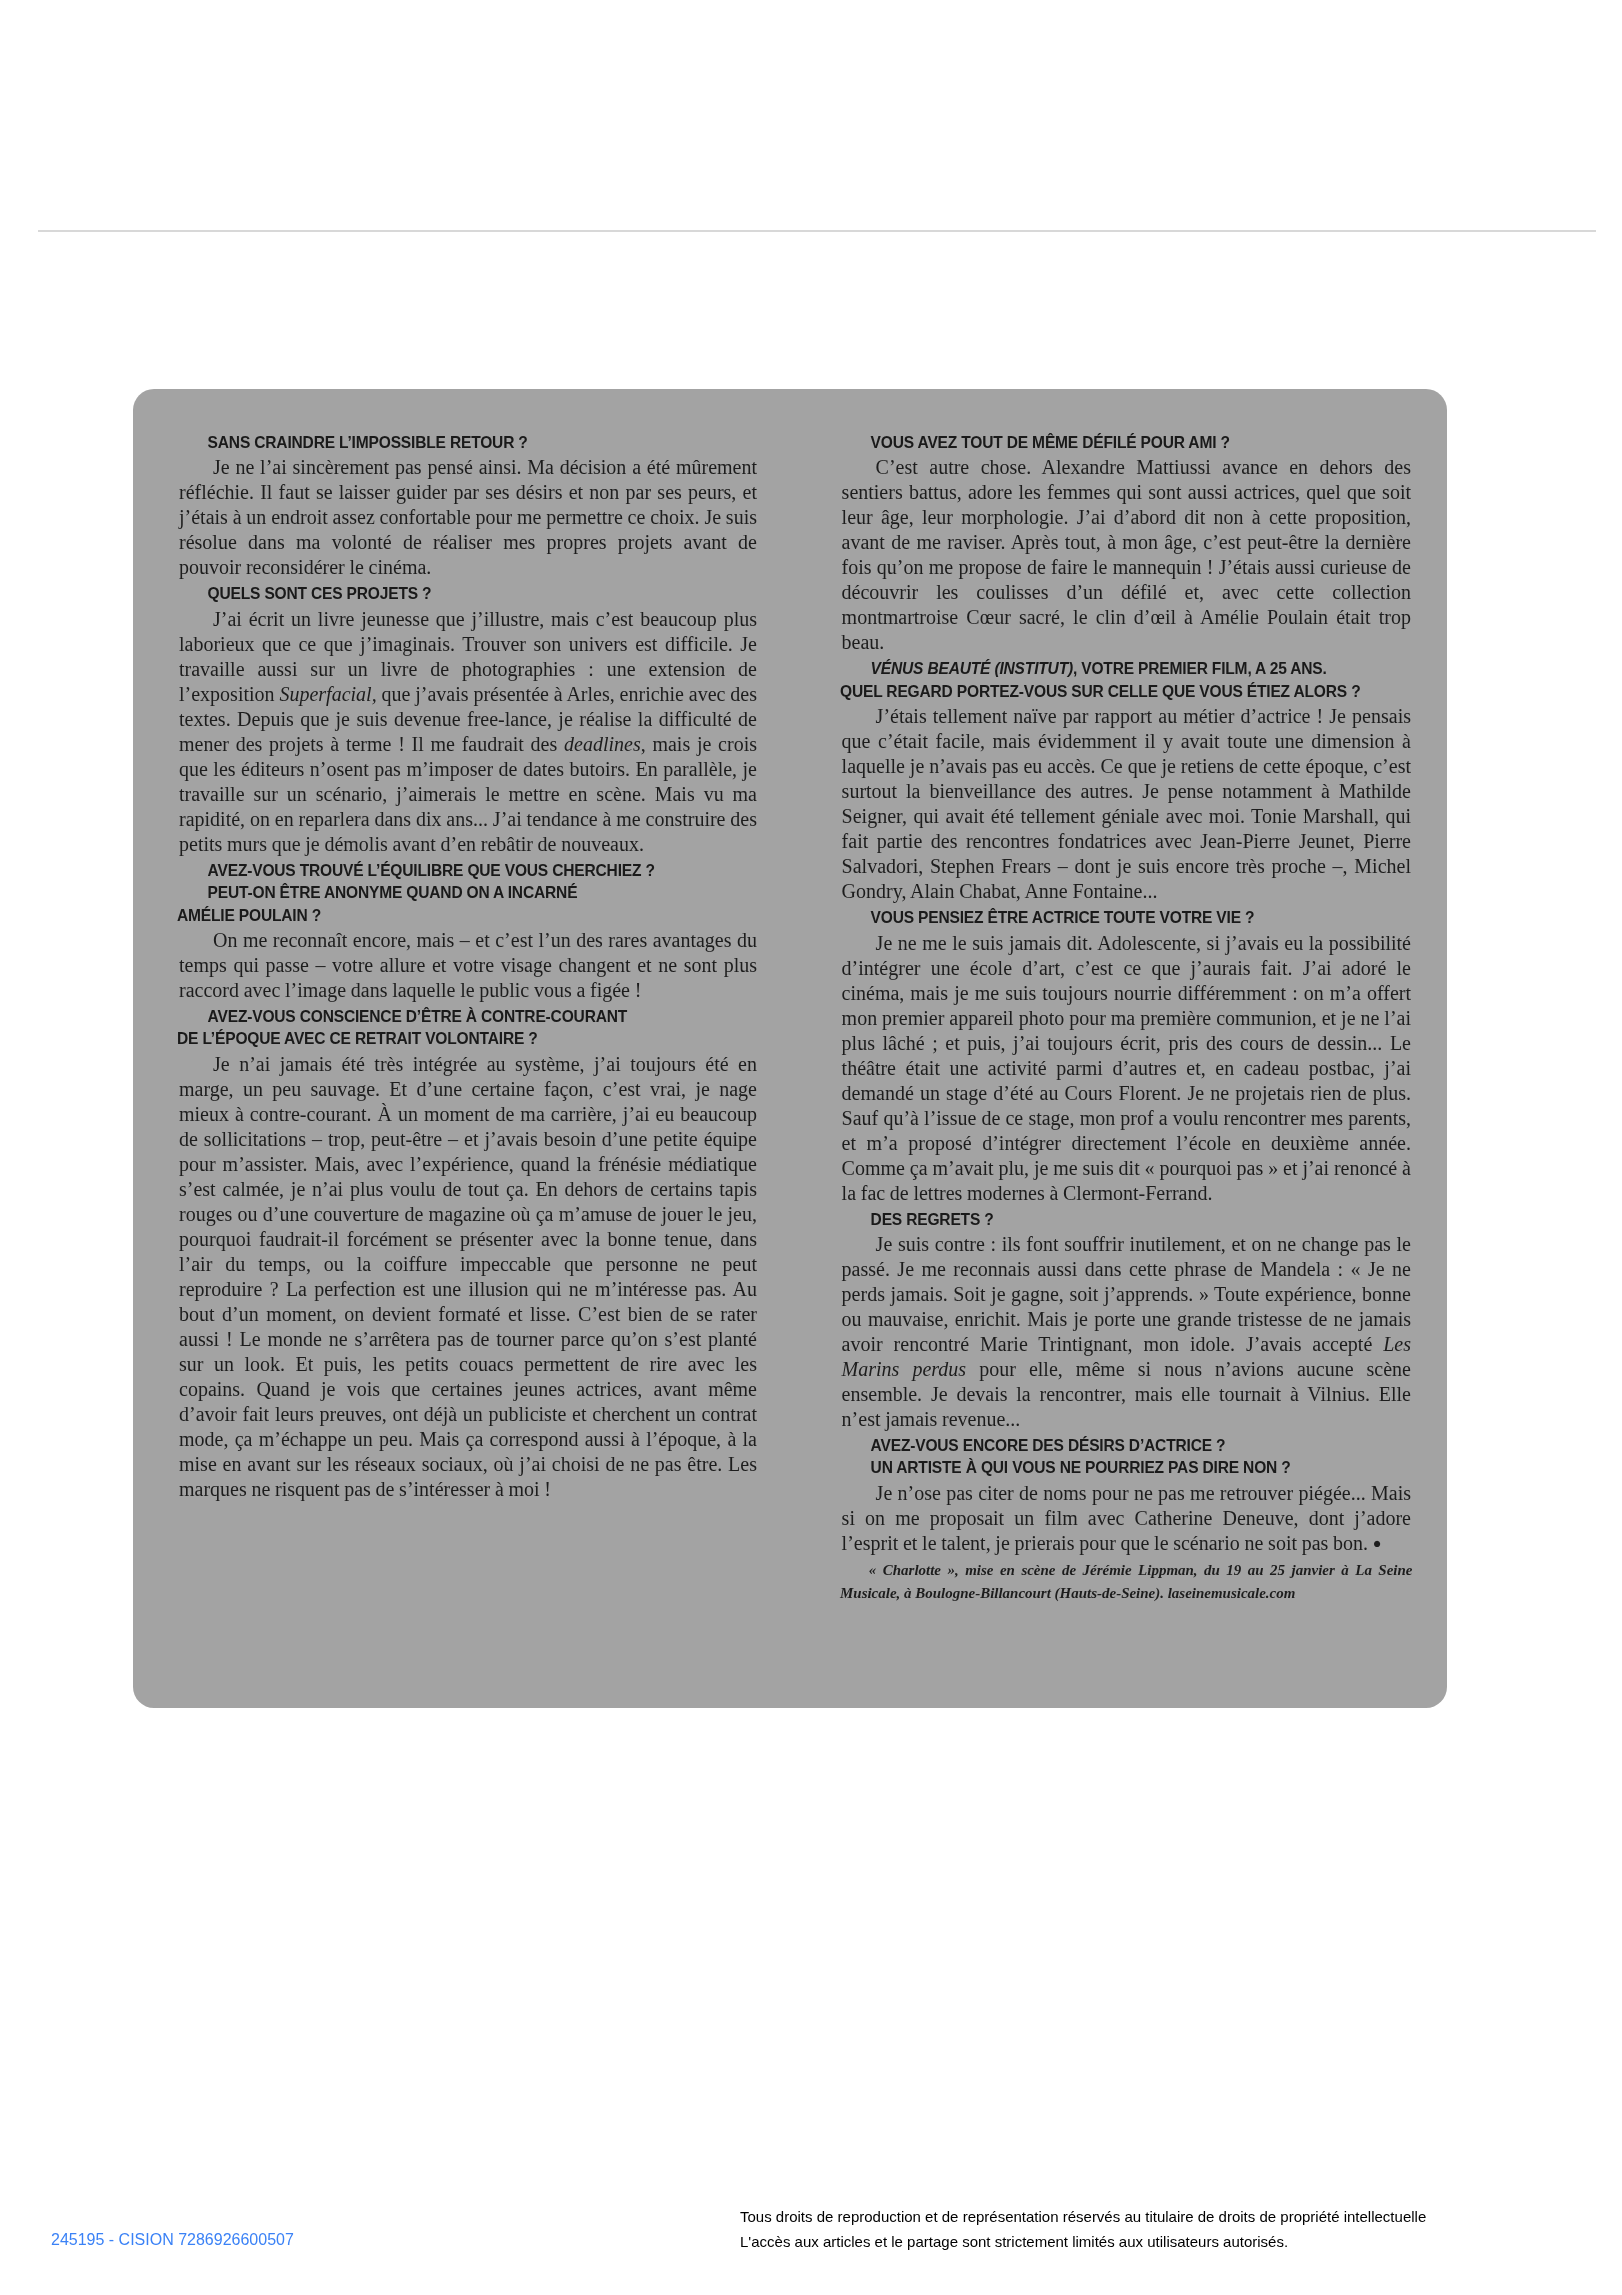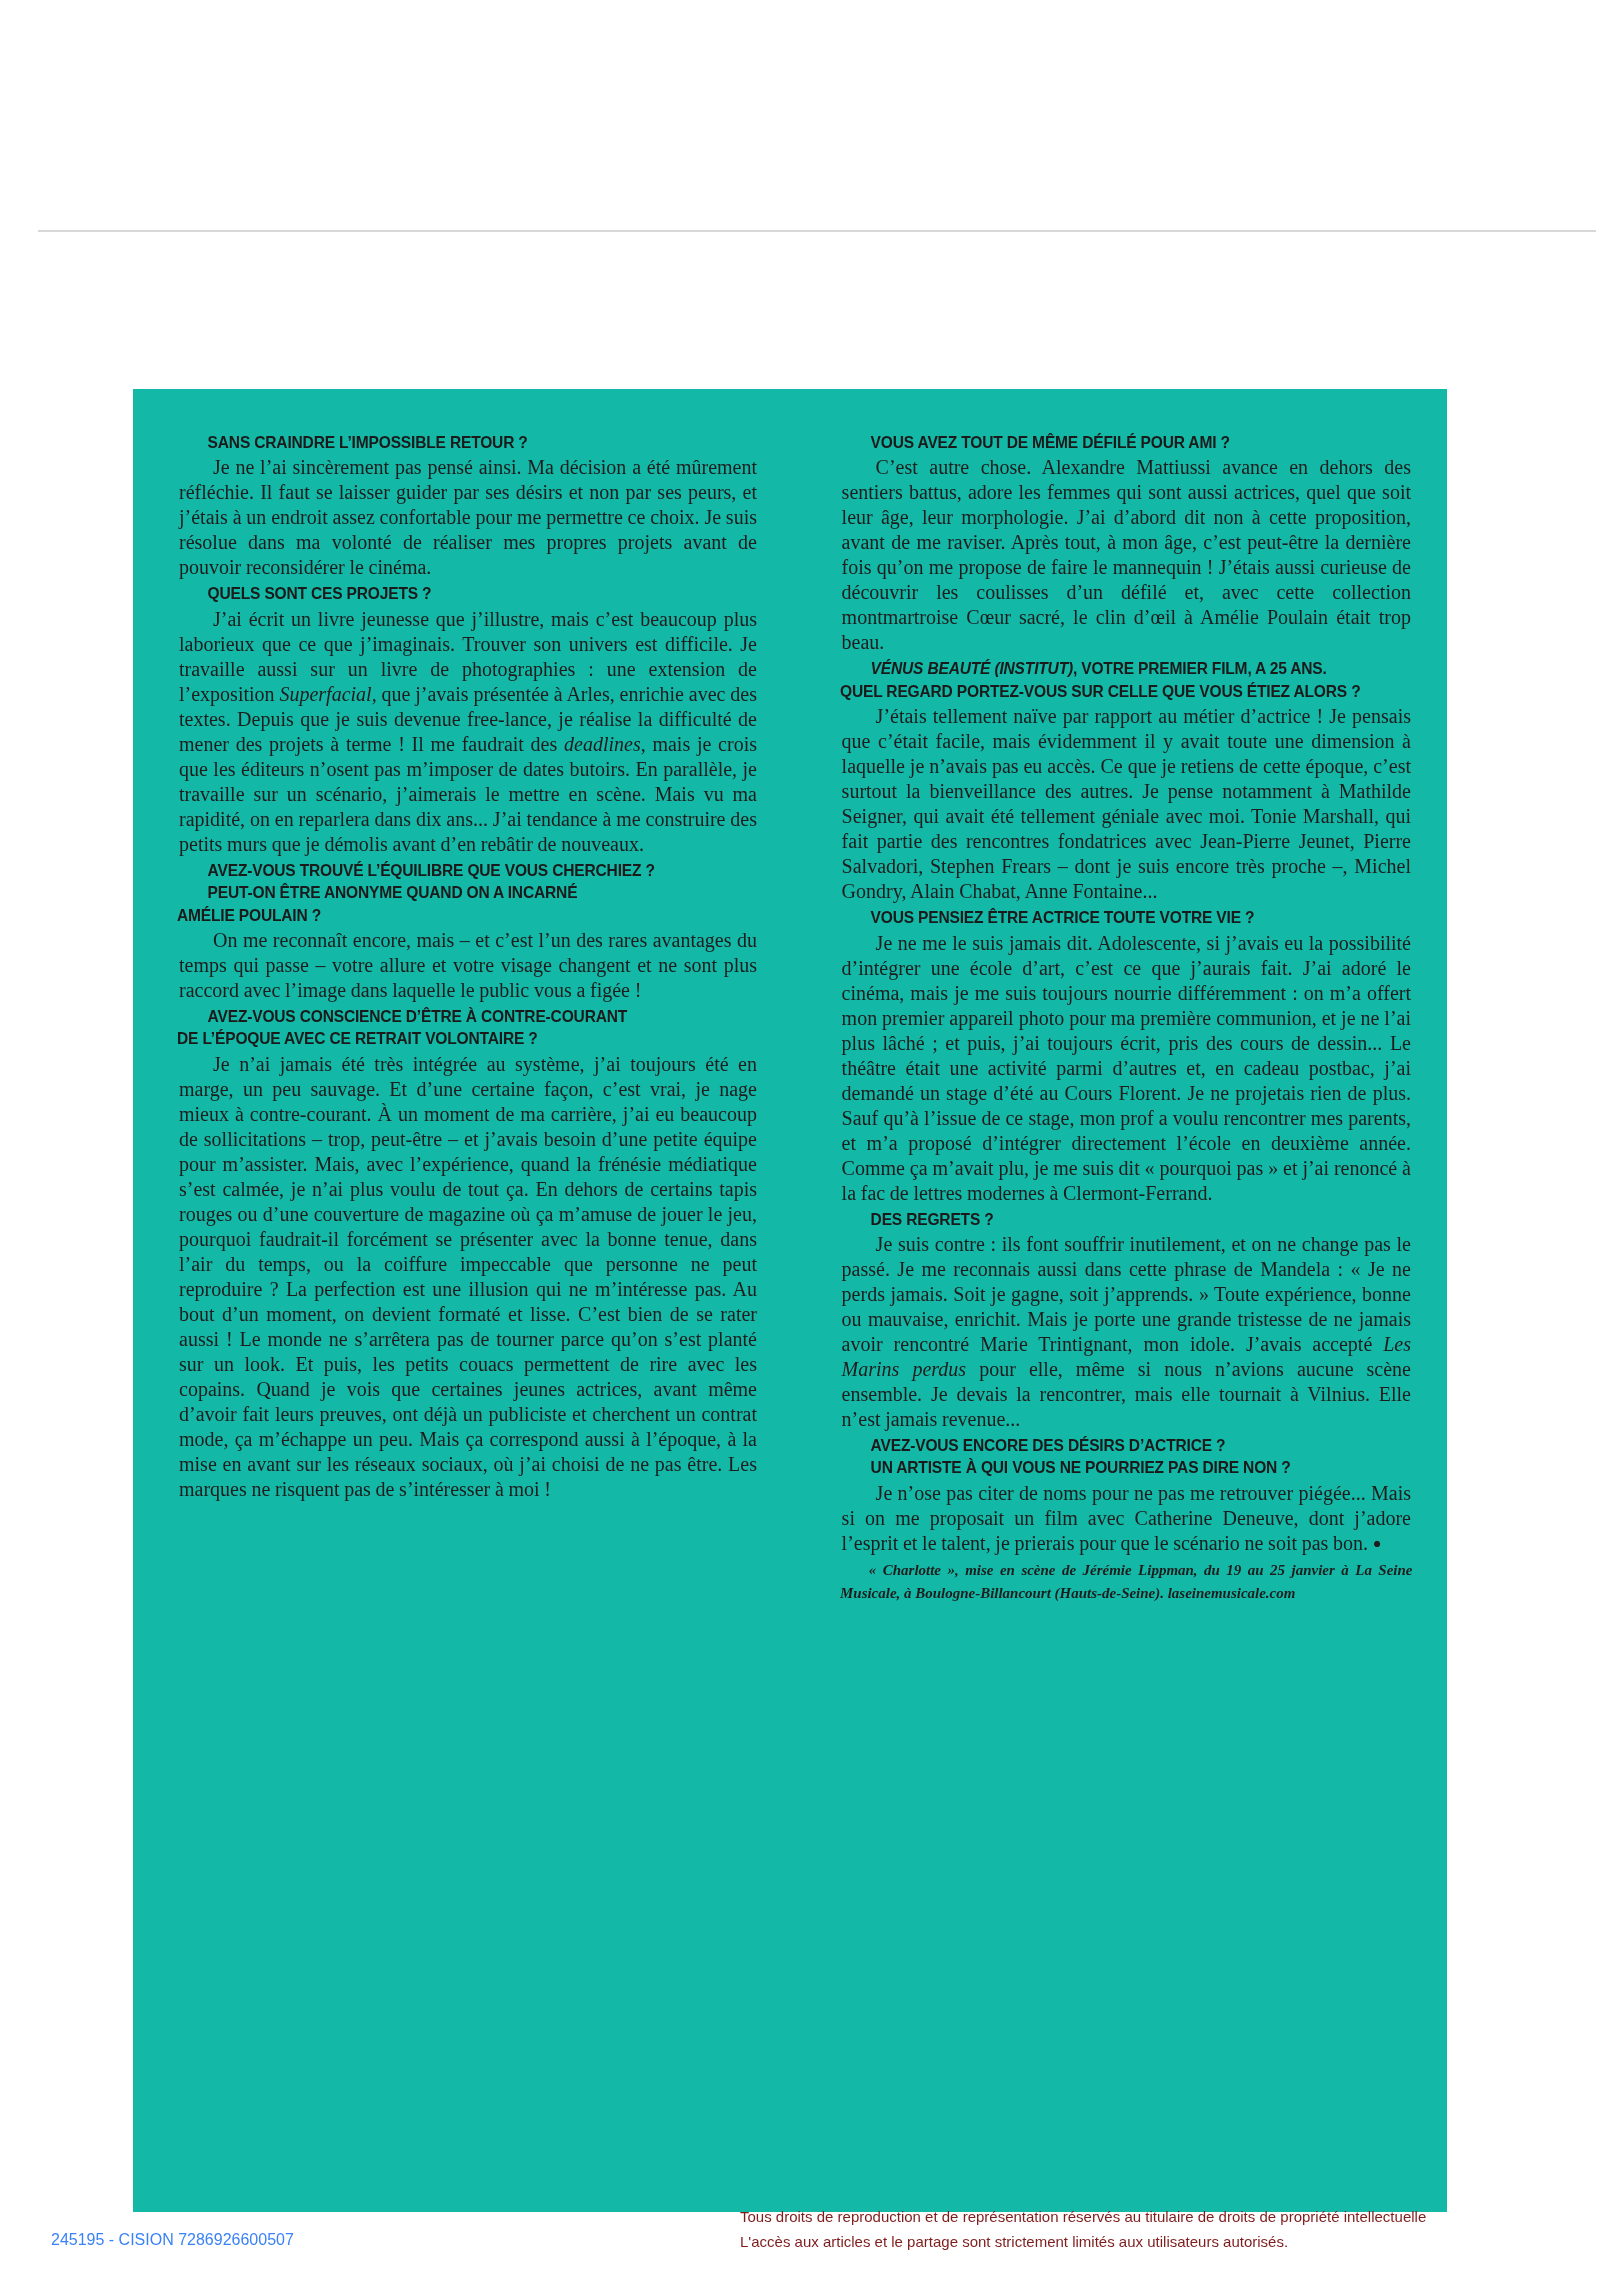--- a/index.html
+++ b/index.html
@@ -24,22 +24,23 @@
     height: 1.7px;
     background: #d8d8d8;
   }
 
   
   .article-panel {
     position: absolute;
     left: 133px;
     top: 389px;
     width: 1314px;
-    height: 1823px;
-    background: #14b8a6;
+    height: 1319px;
+    background: #a3a3a3;
+    border-radius: 21px;
   }
 
   .columns {
     position: absolute;
     left: 0;
     top: 0;
     width: 100%;
     height: 100%;
     display: flex;
     justify-content: space-between;
@@ -122,21 +123,21 @@
     white-space: nowrap;
   }
   .footer-notice {
     position: absolute;
     left: 740px;
     top: 2204px;
     width: 701px;
     font-family: "Liberation Sans", sans-serif;
     font-size: 15px;
     line-height: 25px;
-    color: #7f1d1d;
+    color: #000000;
   }
   .footer-notice div { white-space: nowrap; }
 </style>
 </head>
 <body>
 
 <div class="top-rule"></div>
 
 <div class="article-panel">
   <div class="columns">

